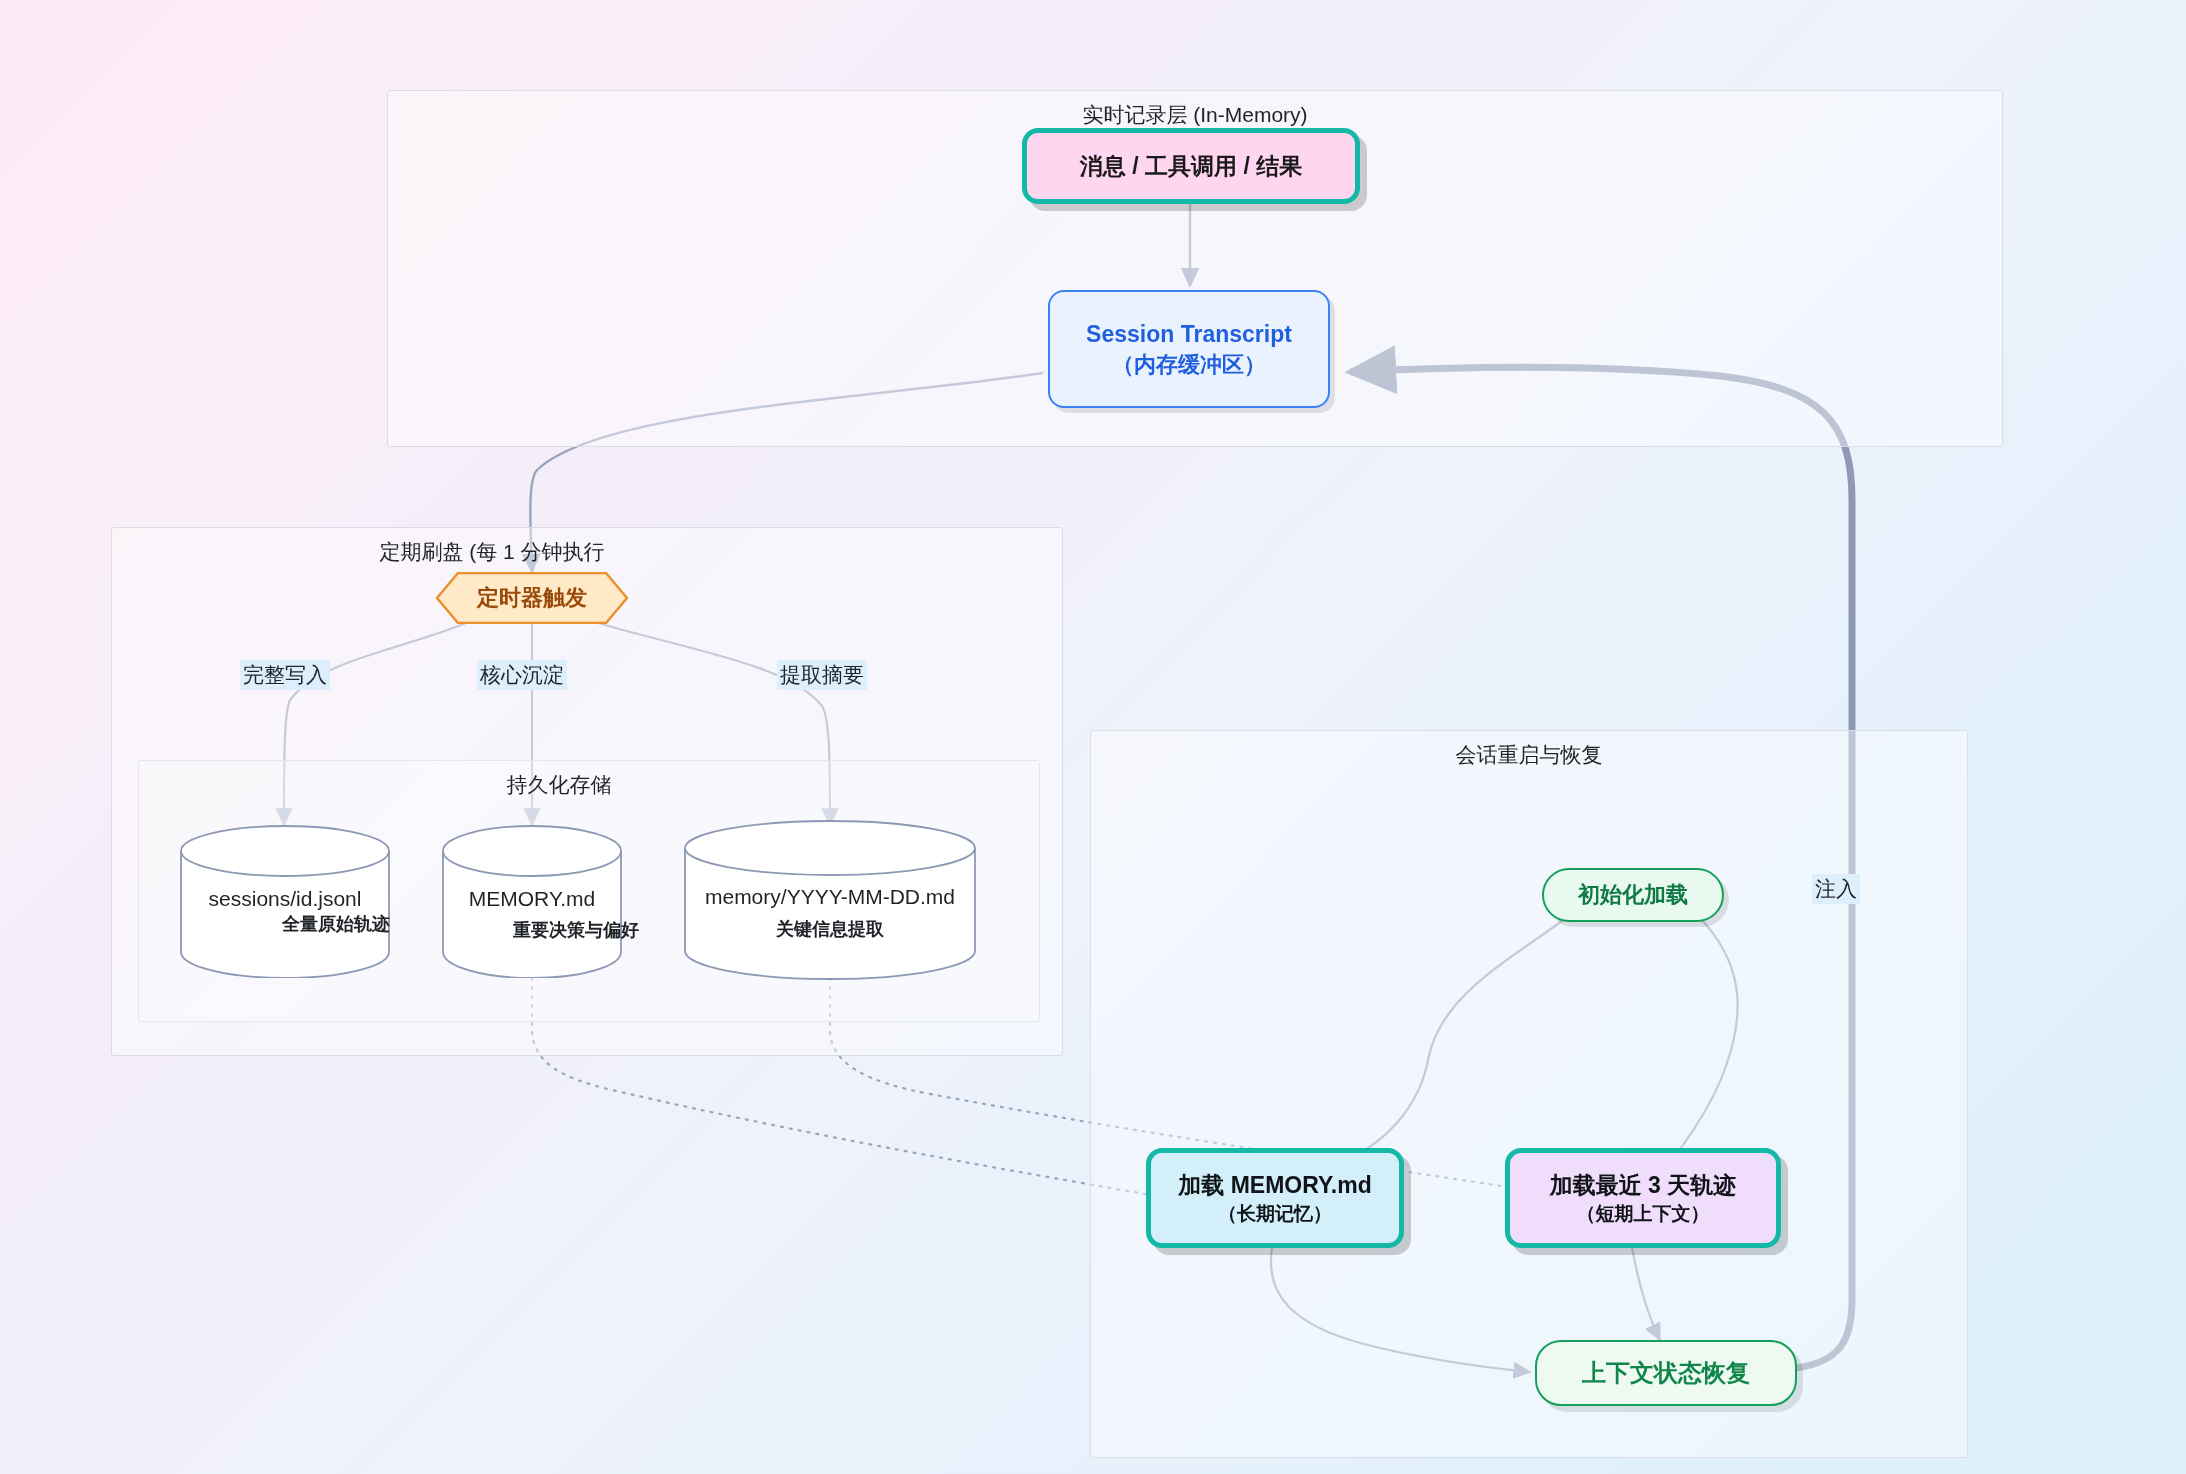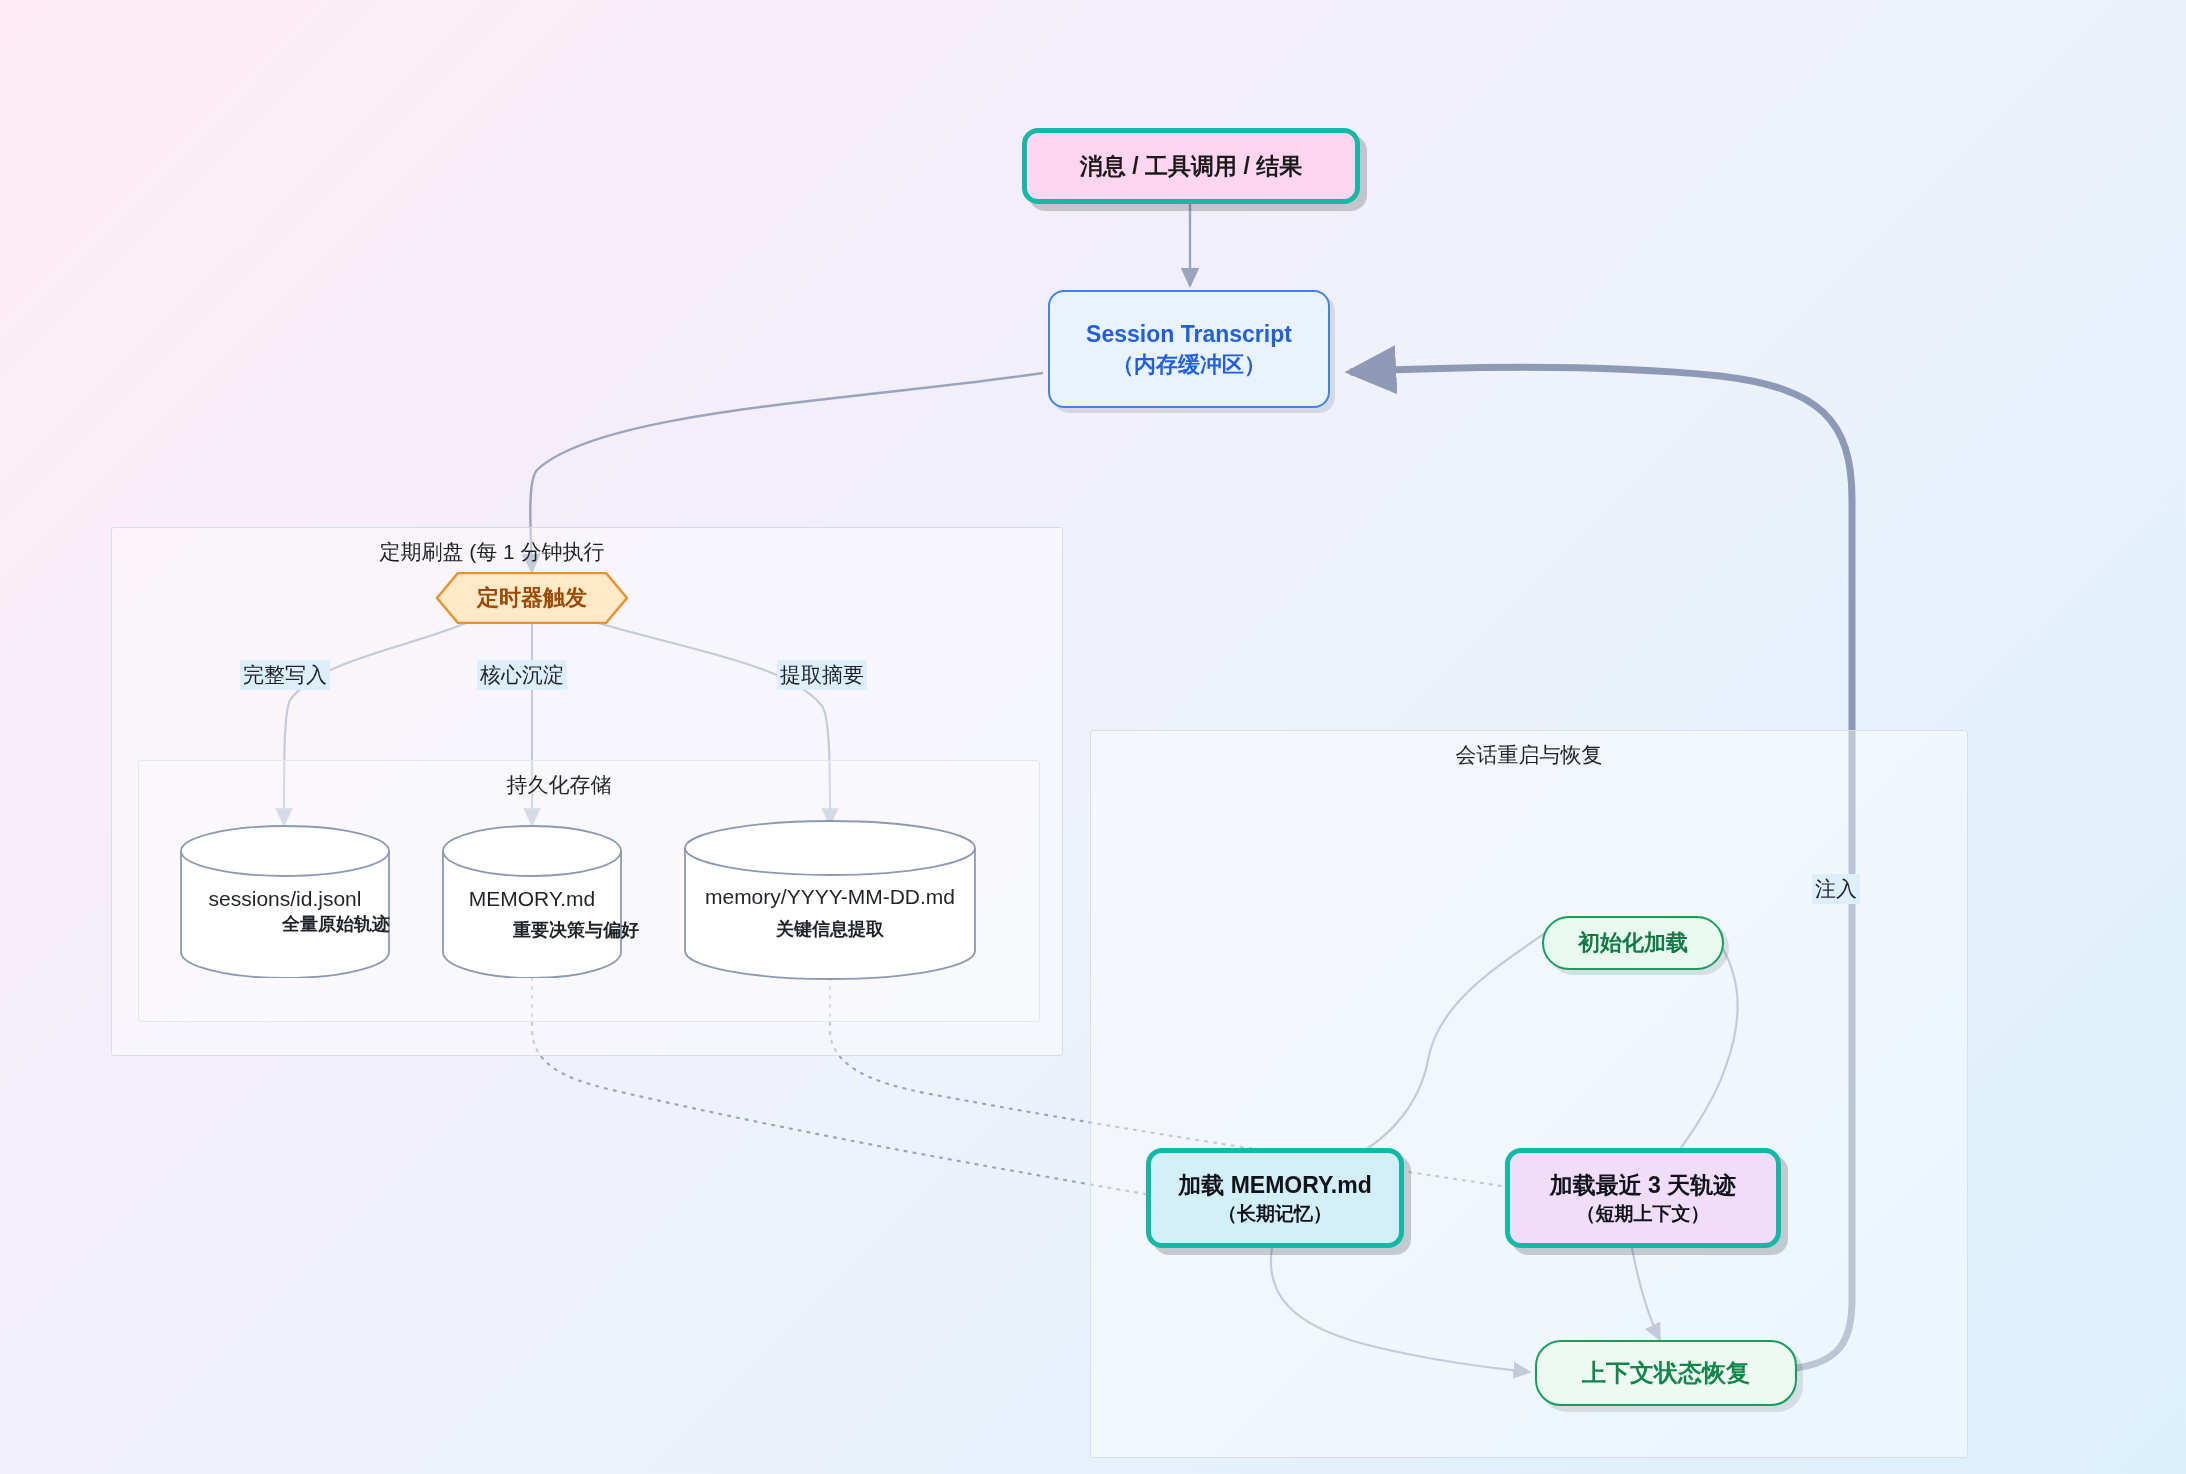--- a/index.html
+++ b/index.html
@@ -86,20 +86,23 @@
 
     <path d="M1272,1248 C1264,1300 1300,1330 1380,1348 C1440,1362 1490,1368 1530,1372" fill="none" stroke="#9aa4bd" stroke-width="2.2" marker-end="url(#ah)"></path>
 
     <path d="M1632,1248 C1640,1290 1650,1320 1660,1340" fill="none" stroke="#9aa4bd" stroke-width="2.2" marker-end="url(#ah)"></path>
 
     <path d="M1796,1368 C1840,1362 1852,1340 1852,1300
              L1852,500 C1852,420 1820,388 1720,376
              C1580,362 1430,368 1350,372" fill="none" stroke="#8d99b5" stroke-width="7" marker-end="url(#ahT)"></path>
   </svg>
 
+  <div class="sg" style="left:387px;top:90px;width:1614px;height:355px;">
+    <div class="sg-title">实时记录层 (In-Memory)</div>
+  </div>
 
   <div class="sg" style="left:111px;top:527px;width:950px;height:527px;">
     <div class="sg-title" style="width:760px;left:0;">定期刷盘 (每 1 分钟执行</div>
     <div class="sg-inner" style="left:26px;top:232px;width:900px;height:260px;">
       <div class="sg-title" style="width:840px;">持久化存储</div>
     </div>
   </div>
 
   <div class="sg" style="left:1090px;top:730px;width:876px;height:726px;">
     <div class="sg-title">会话重启与恢复</div>
@@ -146,21 +149,21 @@
 
   <div class="cyl" style="left:684px;top:820px;width:292px;height:160px;">
     <svg width="292" height="160" viewBox="0 0 292 160">
       <path d="M1,28 L1,131 A145,28 0 0 0 291,131 L291,28" fill="#ffffff" stroke="#8c98b4" stroke-width="1.8"></path>
       <ellipse cx="146" cy="28" rx="145" ry="27" fill="#ffffff" stroke="#8c98b4" stroke-width="1.8"></ellipse>
     </svg>
     <div class="cyl-label c1" style="top:65px;">memory/YYYY-MM-DD.md</div>
     <div class="cyl-label c2" style="top:97px;">关键信息提取</div>
   </div>
 
-  <div class="node n-stadium" style="left:1542px;top:868px;width:182px;height:54px;background:#e8f9ef;color:#117a44;margin-top:48px;">
+  <div class="node n-stadium" style="left:1542px;top:868px;width:182px;height:54px;background:#e8f9ef;color:#117a44;">
     <div class="l1" style="font-size:22px;">初始化加载</div>
   </div>
 
   <div class="node n-thick" style="left:1146px;top:1148px;width:258px;height:100px;background:#d3f0fa;color:#101418;">
     <div class="l1">加载 MEMORY.md</div>
     <div class="l2">（长期记忆）</div>
   </div>
 
   <div class="node n-thick" style="left:1505px;top:1148px;width:276px;height:100px;background:#f0ddfb;color:#101418;">
     <div class="l1">加载最近 3 天轨迹</div>

